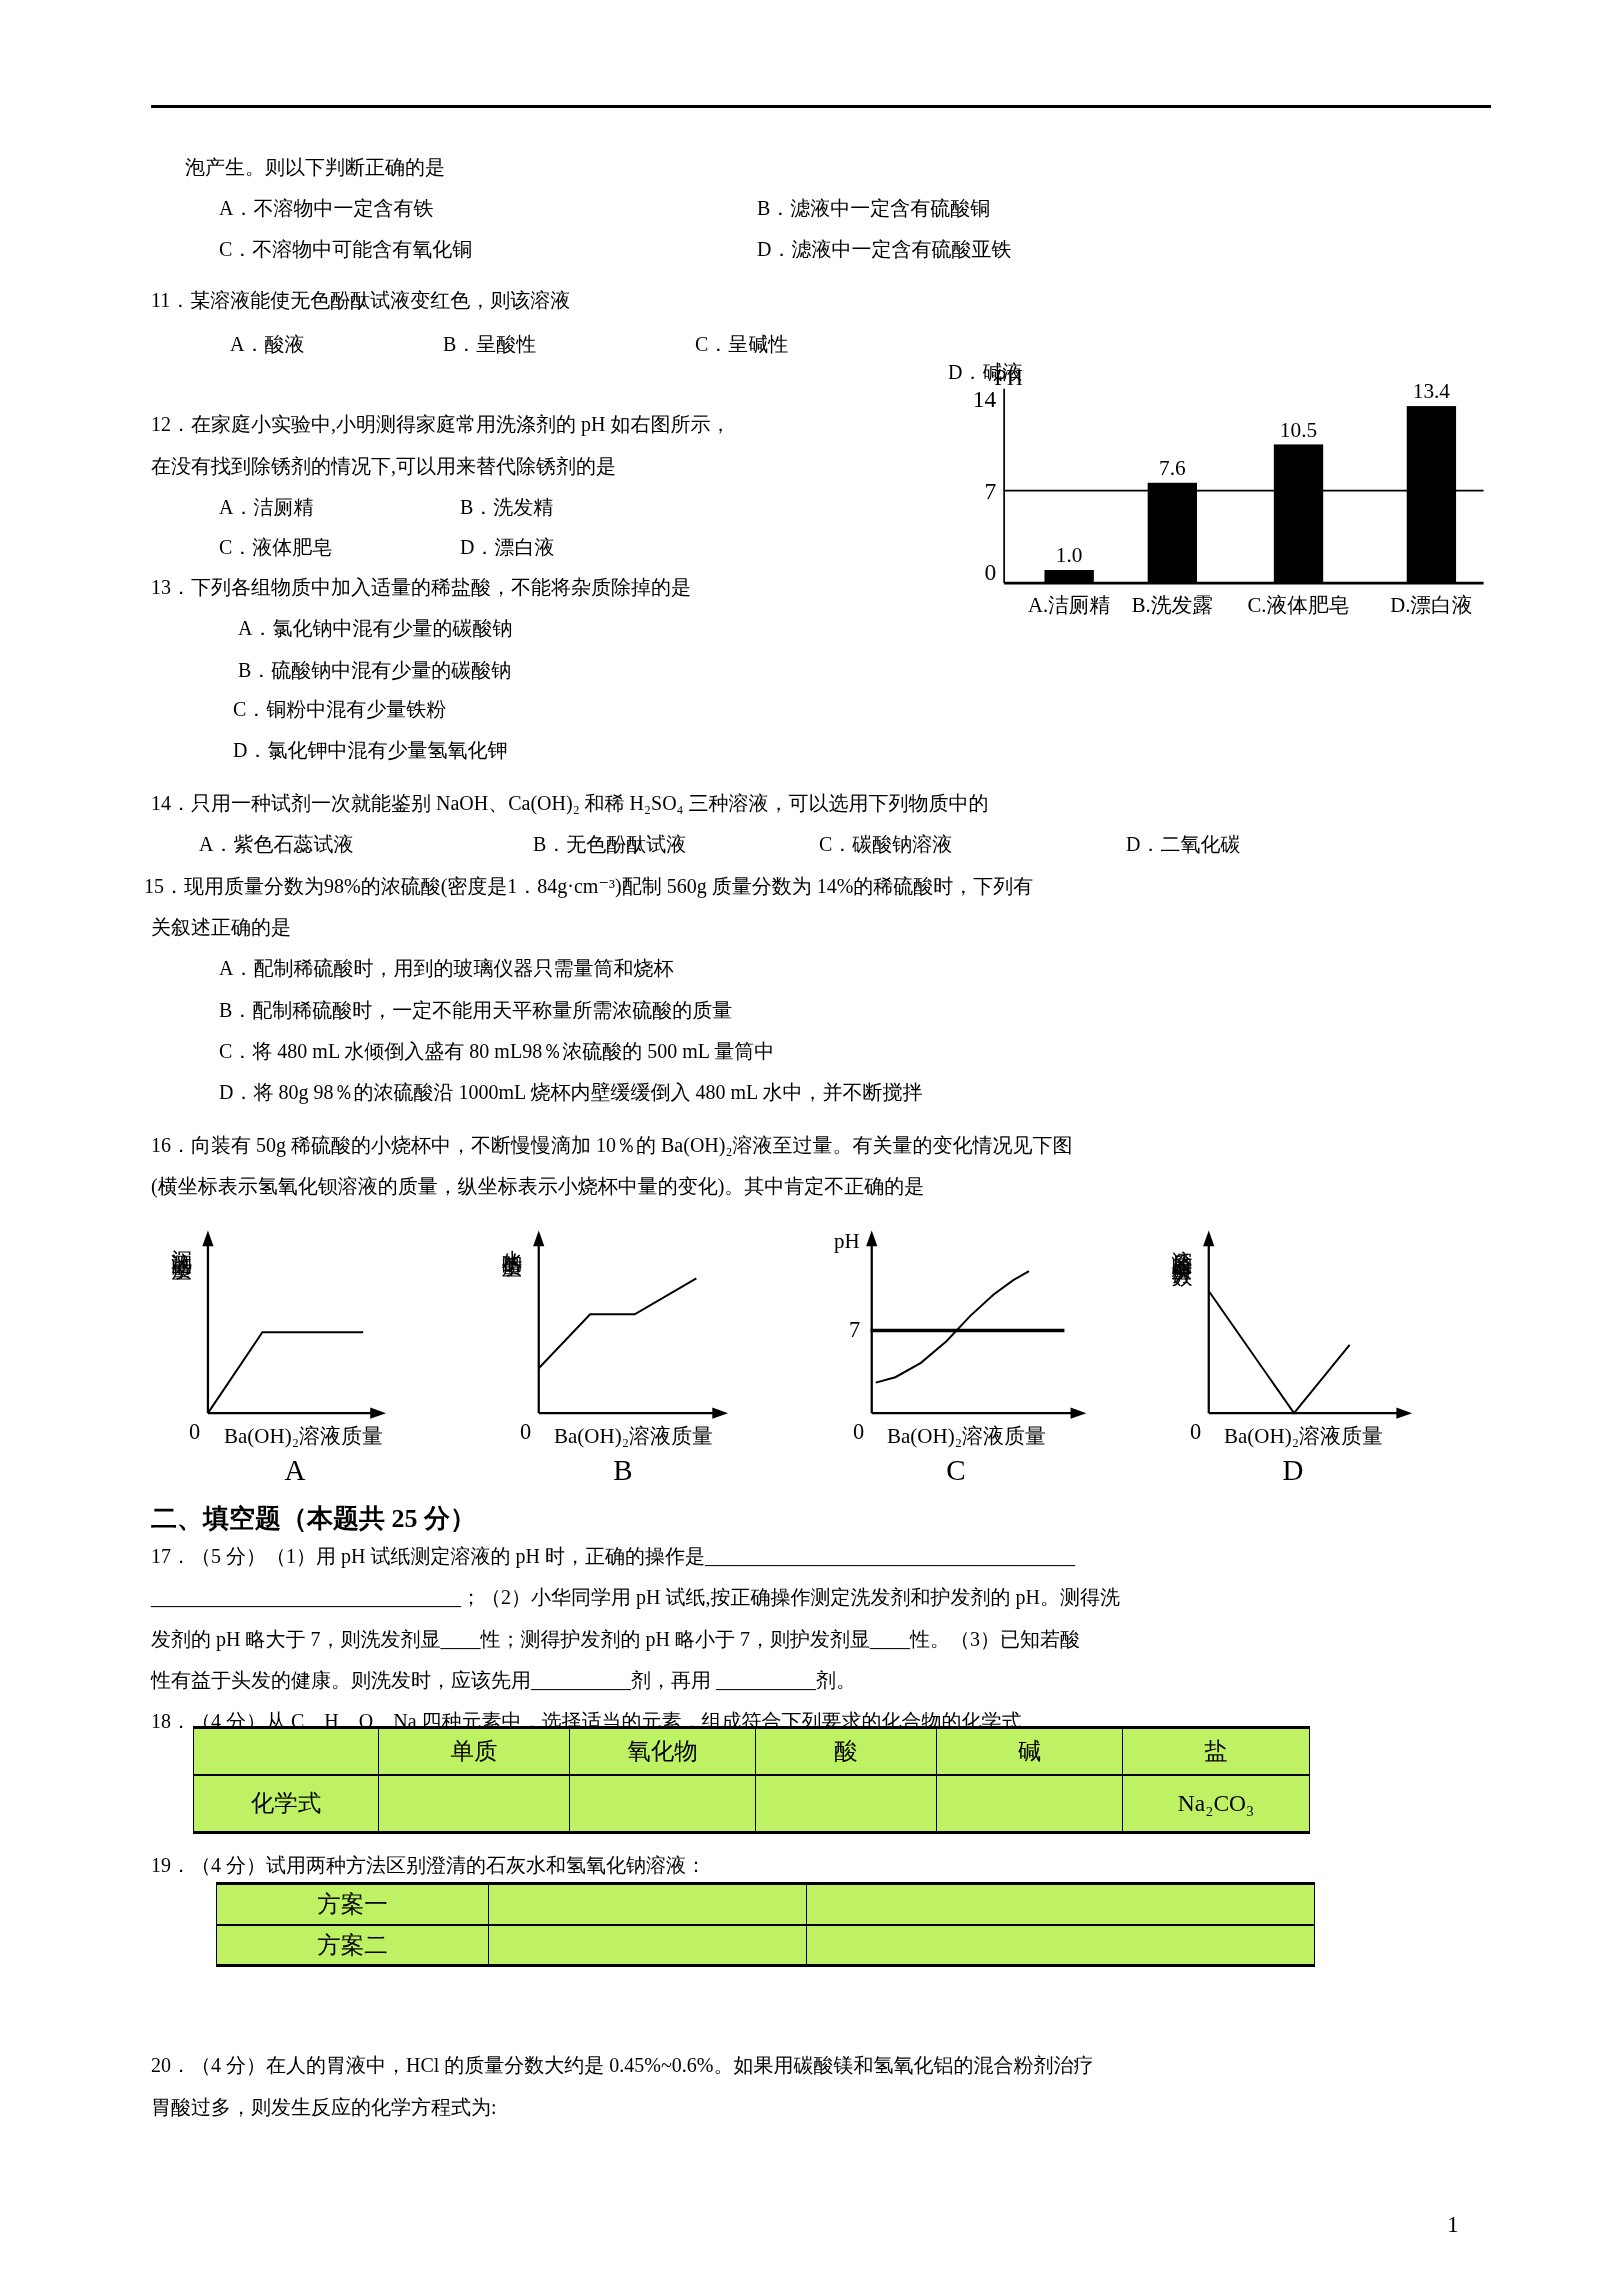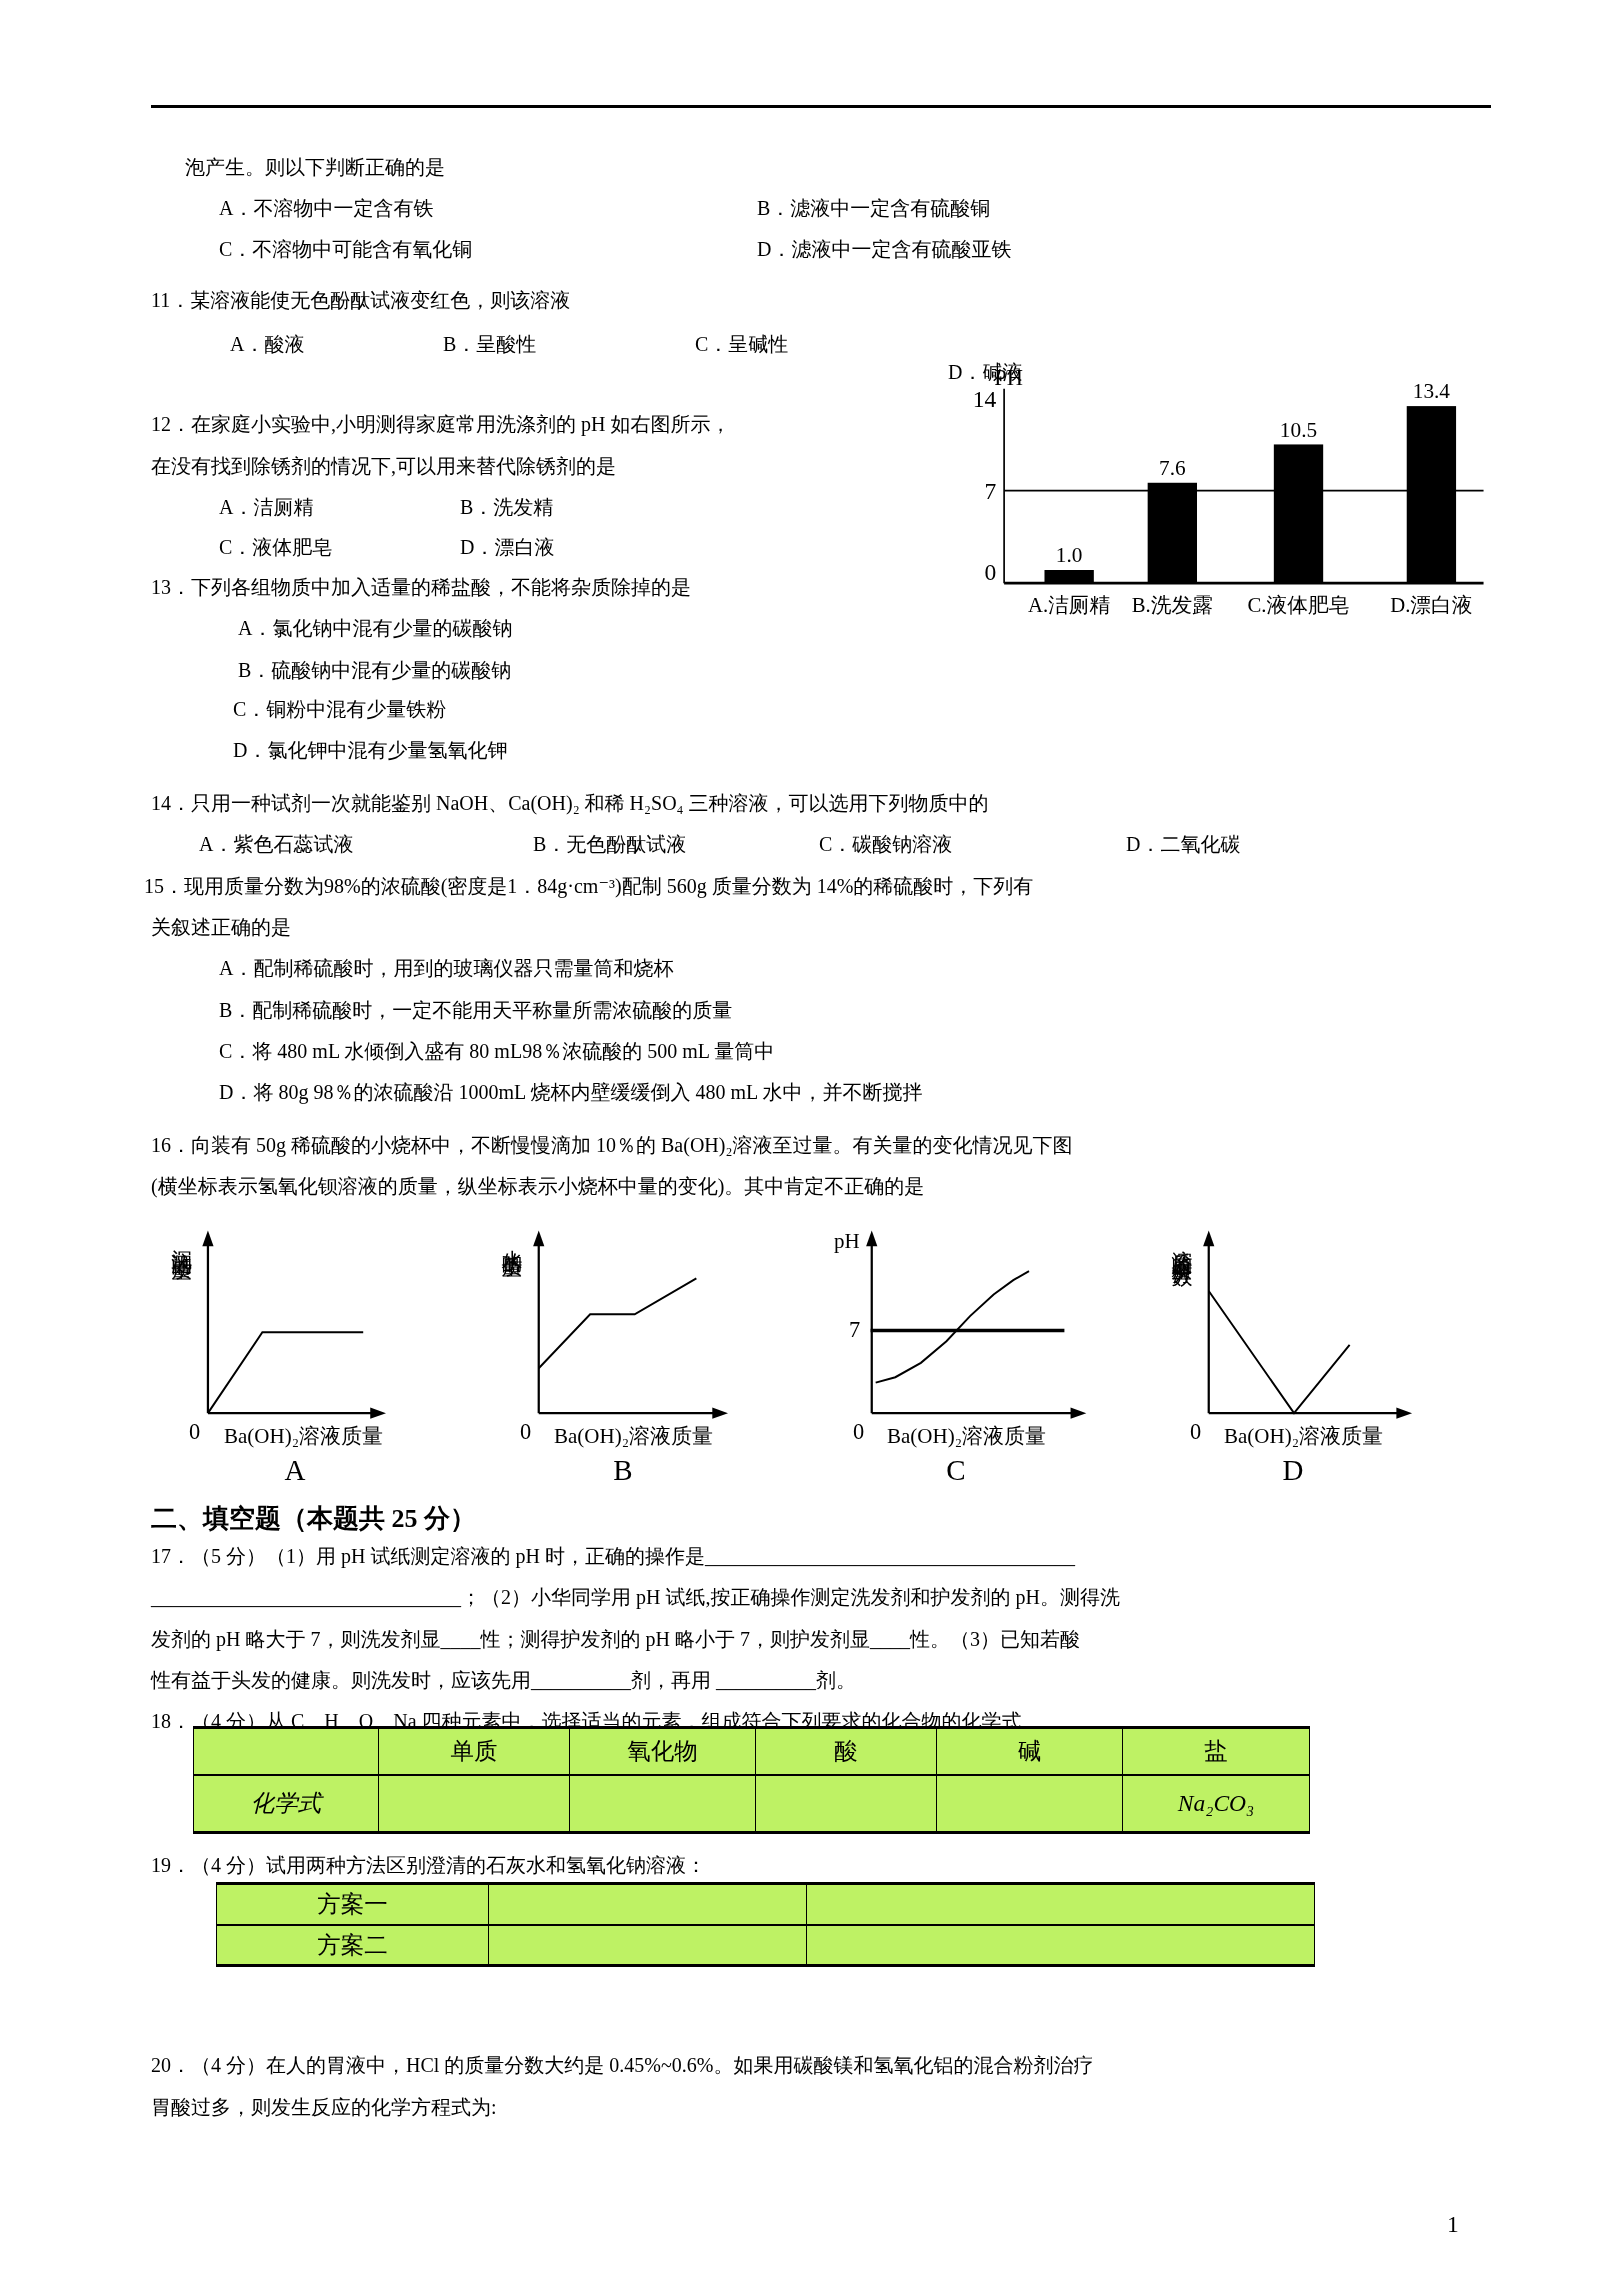--- a/index.html
+++ b/index.html
@@ -26,21 +26,21 @@
   .g-xlabel{position:absolute;font-size:21px;top:197px;white-space:nowrap;}
   .g-letter{position:absolute;top:229px;left:0;width:100%;text-align:center;font-size:29px;}
   .g-ref{position:absolute;font-size:22.4px;}
 
   
   table{border-collapse:collapse;position:absolute;table-layout:fixed;background:#bef264;}
   td{border:1.1px solid #000;border-top-width:2.8px;border-bottom-width:2.8px;
      font-size:23.5px;text-align:center;vertical-align:middle;padding:0;overflow:hidden;}
   .t18{left:193px;top:1726px;width:1116px;border:1.7px solid #000;border-top-width:3.9px;border-bottom-width:3.9px;}
   .t18 tr.hdr{height:47px;}
-  .t18 tr.dat{height:58px;font-style:italic;}
+  .t18 tr.dat{height:58px;}
   .t19{left:216px;top:1882px;width:1098px;border:1.7px solid #000;border-top-width:3.9px;border-bottom-width:3.9px;}
   .t19 tr{height:41px;}
 </style>
 </head>
 <body>
 
 <div class="rule"></div>
 
 <div class="line" style="left:185px;top:156px;">泡产生。则以下判断正确的是</div>
 <div class="line" style="left:219px;top:197px;">A．不溶物中一定含有铁</div>

